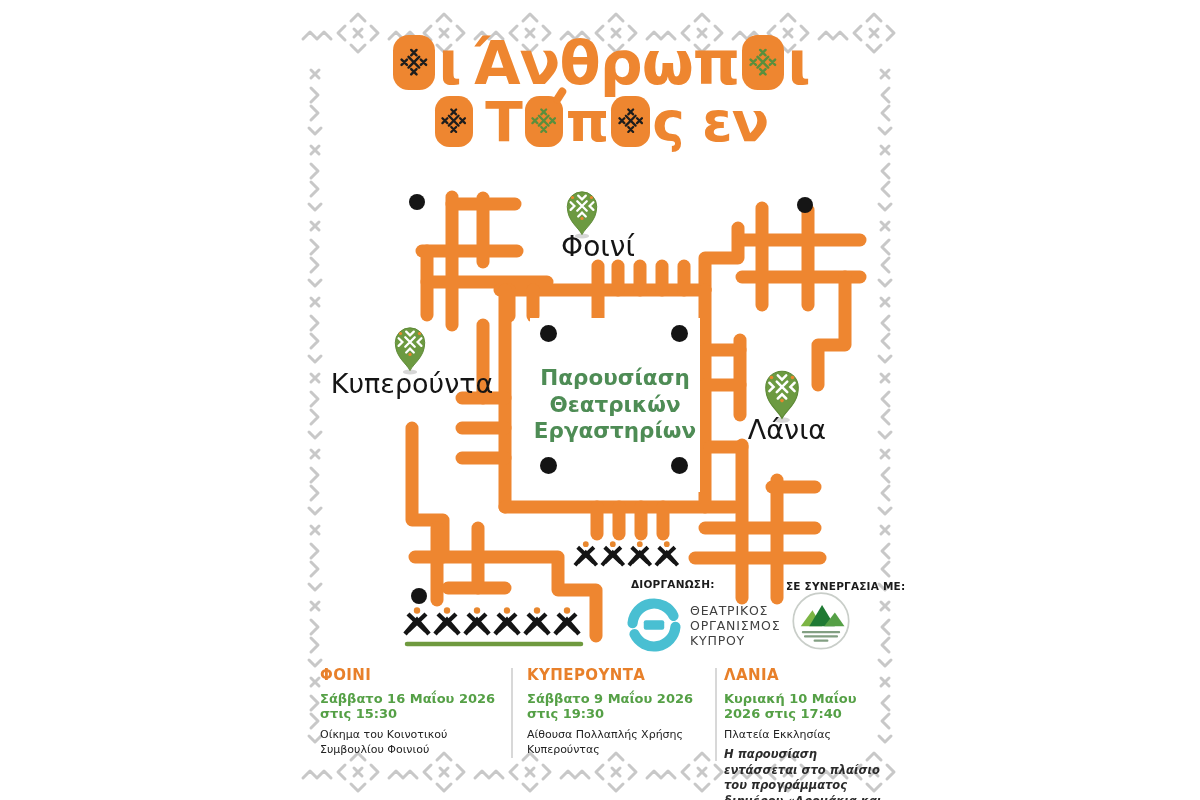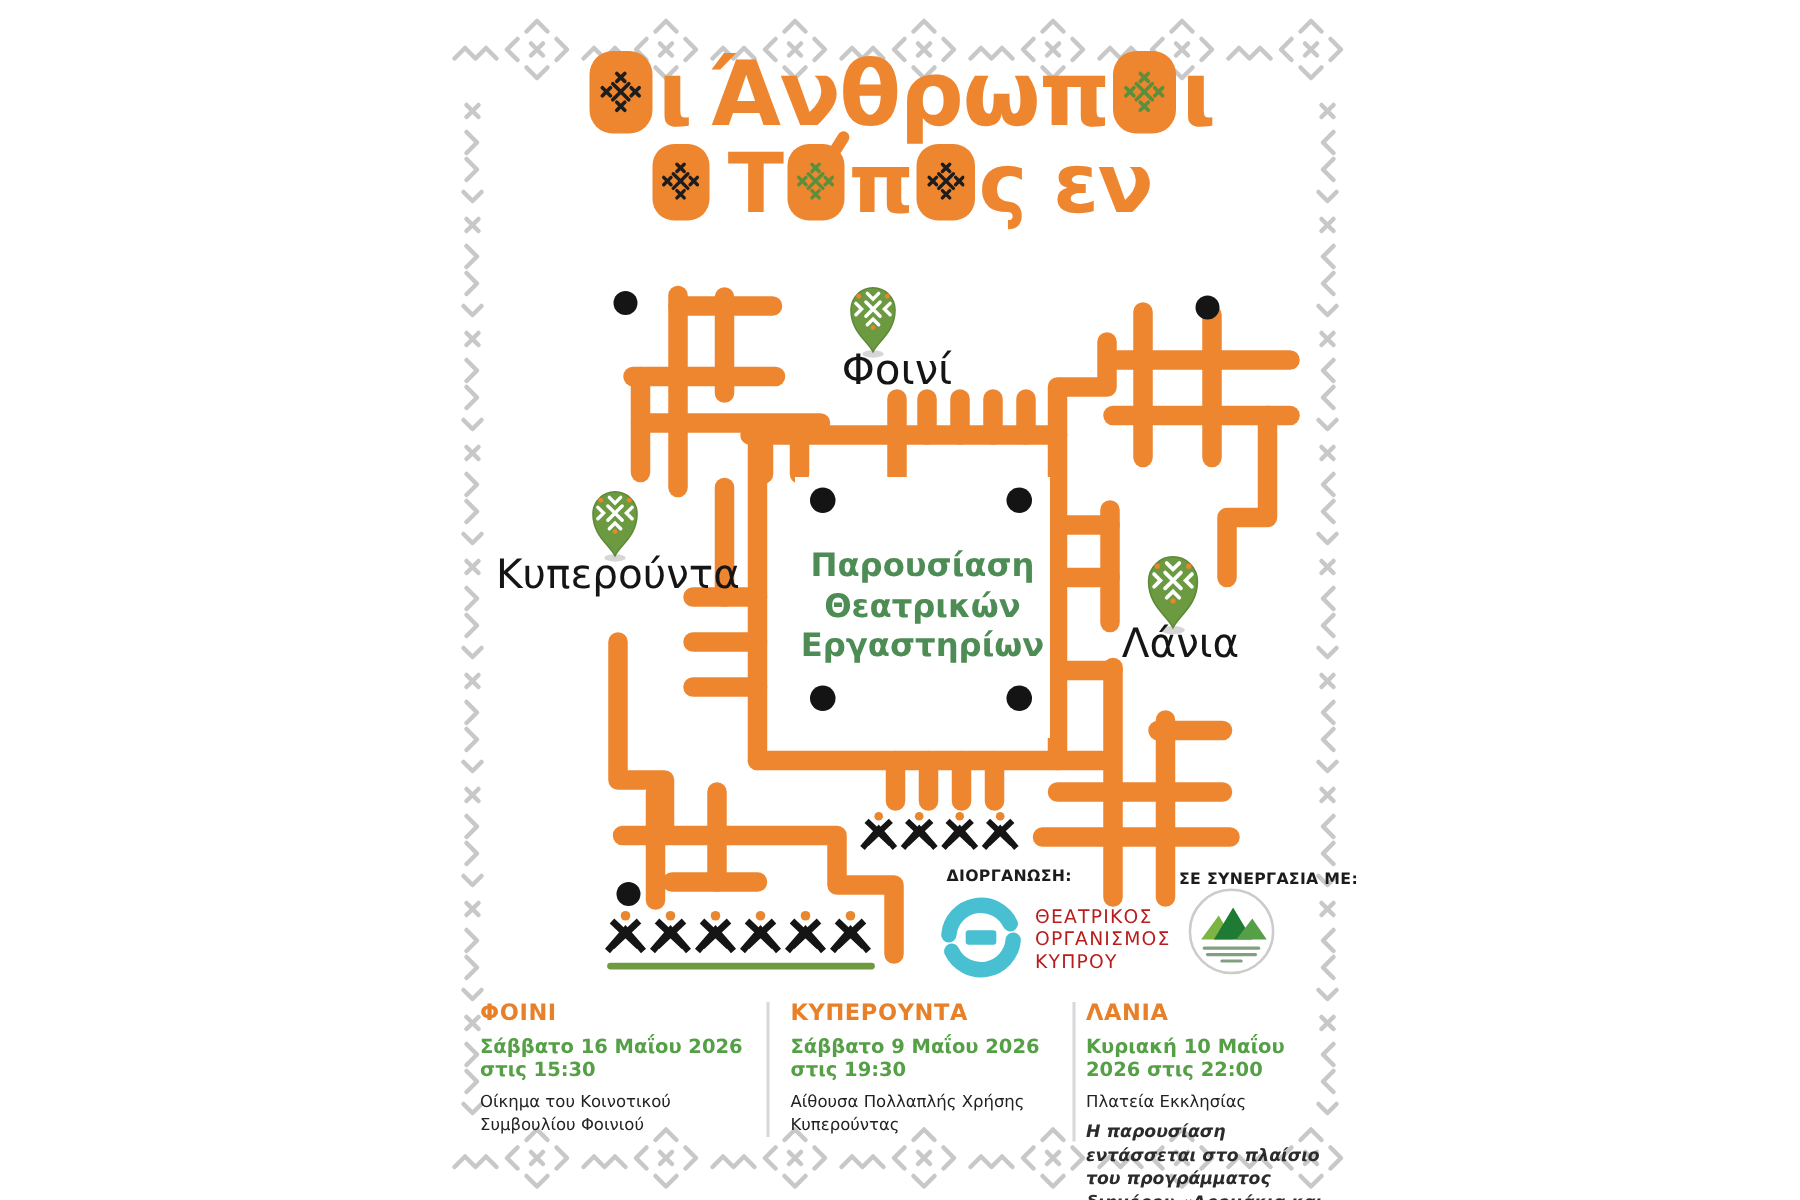--- a/index.html
+++ b/index.html
@@ -39,21 +39,21 @@
     display:flex;flex-direction:column;justify-content:center;text-align:center;}
   .center-box .line{font-size:21.5px;font-weight:bold;color:var(--green_text);line-height:1.24;}
   .box-dot{position:absolute;width:17px;height:17px;border-radius:50%;background:#141414;}
   .bd-tl{left:10px;top:7px;}.bd-tr{right:12px;top:7px;}.bd-bl{left:10px;bottom:18px;}.bd-br{right:12px;bottom:18px;}
 
   
   .small-label{position:absolute;font-size:10.5px;font-weight:bold;color:#1c1c1c;letter-spacing:.2px;white-space:nowrap;}
   .org-label{left:331px;top:578px;}
   .partner-label{left:486px;top:580px;text-align:center;}
   .thoc-emblem{position:absolute;left:326px;top:596px;width:56px;height:58px;}
-  .thoc-name{position:absolute;left:390px;top:603px;font-size:12.5px;color:#b91c1c;letter-spacing:.8px;line-height:1.2;}
+  .thoc-name{position:absolute;left:390px;top:603px;font-size:12.5px;color:#404040;letter-spacing:.8px;line-height:1.2;}
   .partner-emblem{position:absolute;left:491px;top:590px;width:60px;height:64px;}
 
   
   .footer-col{position:absolute;top:666px;}
   .fc1{left:20px;width:192px;}
   .fc2{left:227px;width:185px;}
   .fc3{left:424px;width:166px;}
   .footer-col h3{margin:0 0 7px 0;font-size:15px;color:var(--heading_orange);letter-spacing:.4px;}
   .evt-date{font-size:13px;font-weight:bold;color:var(--date_green);margin-bottom:6px;}
   .evt-venue{font-size:11px;color:#222;line-height:1.4;font-weight:500;}
@@ -323,19 +323,19 @@
   </div>
 
   <div class="footer-col fc2">
     <h3>ΚΥΠΕΡΟΥΝΤΑ</h3>
     <div class="evt-date">Σάββατο 9 Μαΐου 2026 στις 19:30</div>
     <div class="evt-venue">Αίθουσα Πολλαπλής Χρήσης Κυπερούντας</div>
   </div>
 
   <div class="footer-col fc3">
     <h3>ΛΑΝΙΑ</h3>
-    <div class="evt-date">Κυριακή 10 Μαΐου 2026 στις 22:00</div>
+    <div class="evt-date">Κυριακή 10 Μαΐου 2026 στις 17:40</div>
     <div class="evt-venue">Πλατεία Εκκλησίας</div>
     <div class="evt-note">Η παρουσίαση εντάσσεται στο πλαίσιο του προγράμματος διημέρου «Δρομάκια και Αυλές της Λάνιας».</div>
   </div>
 
 </div>
 </div>
 
 </body></html>

